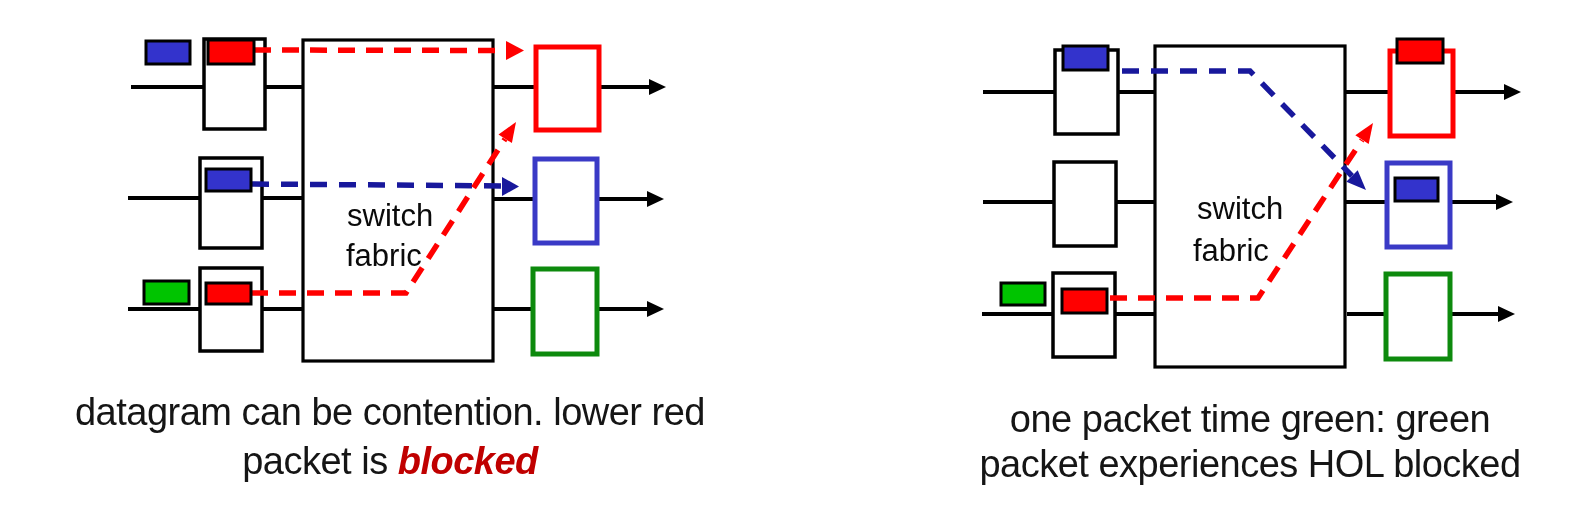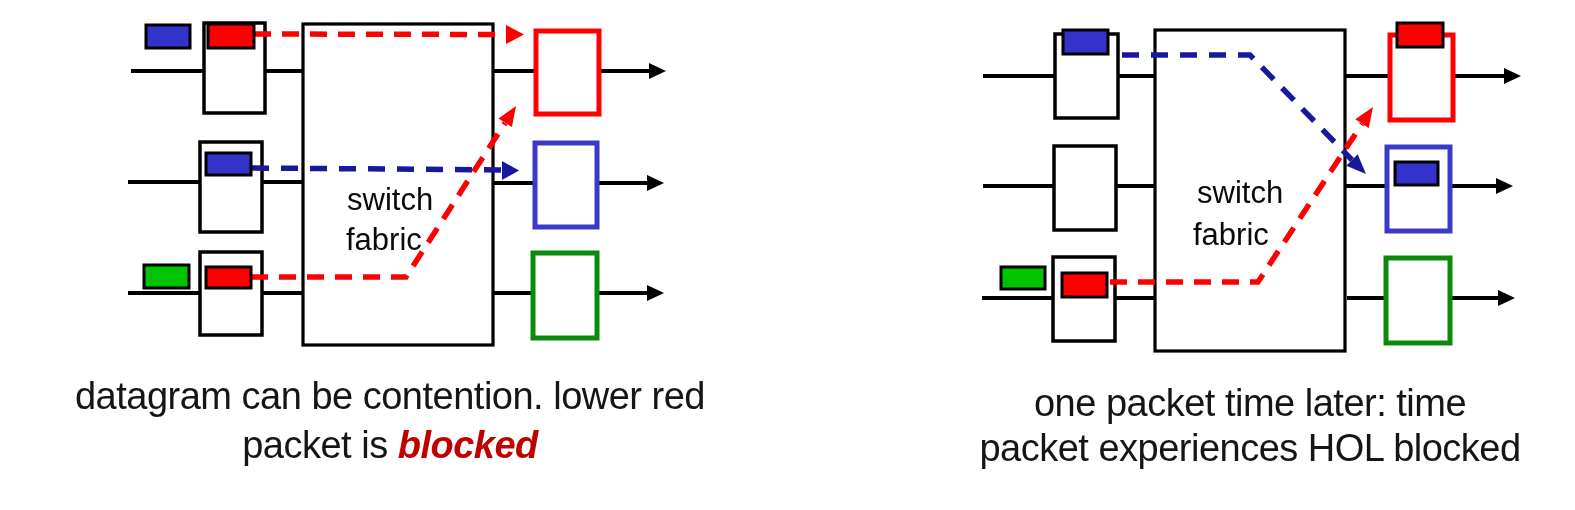--- a/index.html
+++ b/index.html
@@ -5,21 +5,21 @@
   :root{
     --black:#000000; --red:#ff0000; --blue-packet:#3333cc; --blue-box:#3a3ac6;
     --blue-dash:#18189c; --green-packet:#00c400; --green-box:#0d8a0d;
     --caption:#151515; --emph:#c00000; --white:#ffffff;
   }
   html,body{margin:0;padding:0;}
   body{
     width:1575px;height:510px;background:#ffffff;position:relative;overflow:hidden;
     font-family:"Liberation Sans",sans-serif;
   }
-  .stage{position:absolute;left:0;top:0;width:1575px;height:402px;}
+  .stage{position:absolute;left:0;top:16px;width:1575px;height:402px;}
   svg{position:absolute;left:0;top:0;}
   .line{stroke:var(--black);stroke-width:4;fill:none;}
   .boxw{fill:var(--white);stroke:var(--black);stroke-width:3.5;}
   .fabric{fill:var(--white);stroke:var(--black);stroke-width:3.2;}
   .outport{fill:var(--white);stroke-width:5;}
   .pkt{stroke:var(--black);stroke-width:3;}
   .dash-red{stroke:var(--red);stroke-width:5.5;fill:none;stroke-dasharray:17 11;}
   .dash-blue{stroke:var(--blue-dash);stroke-width:5.5;fill:none;stroke-dasharray:17 12;}
   .ah-black{fill:var(--black);}
   .ah-red{fill:var(--red);}
@@ -129,16 +129,16 @@
     <rect class="pkt" x="1395" y="162" width="43" height="23" style="fill:var(--blue-packet)"></rect>
   </g>
 </svg>
 
   <div class="caption caption-left">
     <div>datagram can be contention. lower red</div>
     <div><span>packet is </span><span class="emph">blocked</span></div>
   </div>
 
   <div class="caption caption-right">
-    <div>one packet time later: time</div>
+    <div>one packet time green: green</div>
     <div>packet experiences HOL blocked</div>
   </div>
 </div>
 
 </body></html>

